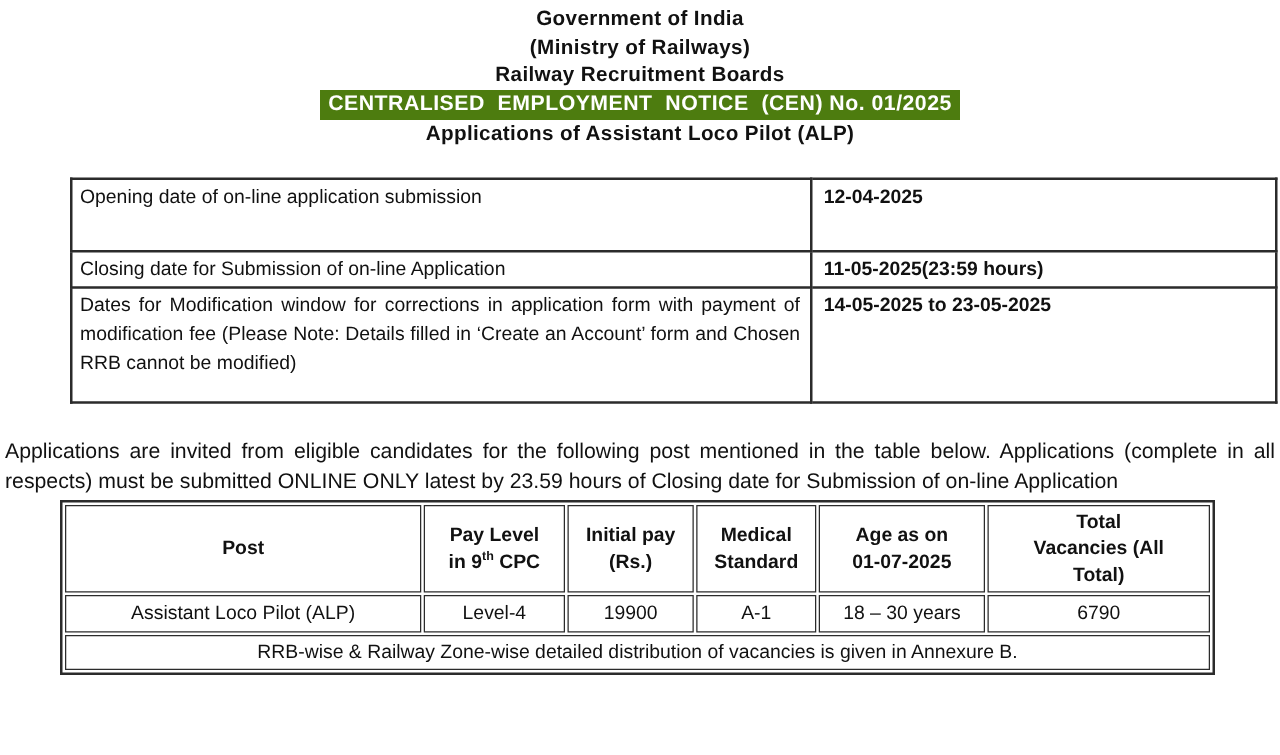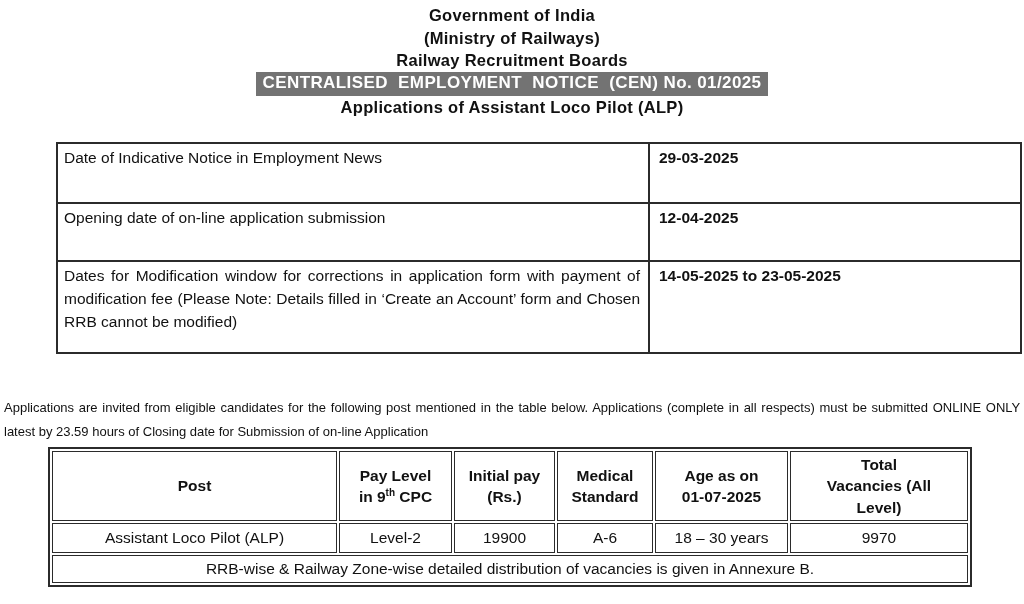--- a/index.html
+++ b/index.html
@@ -26,21 +26,21 @@
     font-size: 16.5px;
     line-height: 22.5px;
     letter-spacing: 0.3px;
   }
   .banner-line {
     line-height: 22px;
     margin: 0;
   }
   .banner {
     display: inline-block;
-    background: #737373;
+    background: #4d7c0f;
     color: #ffffff;
     font-weight: bold;
     font-size: 17px;
     letter-spacing: 0.4px;
     padding: 0px 7px 2px 7px;
     white-space: pre;
   }
 
   
   table.dates-table {
@@ -66,22 +66,22 @@
   tr.r-tall2 td { height: 52px; }
   tr.r-slim  td { height: 20px; }
   tr.r-slim2 td { height: 17px; }
   tr.r-big   td { height: 86px; }
   td.indent { padding-left: 13px; }
   td.justify { text-align: justify; }
   .b { font-weight: normal; }
 
   
   .intro {
-    margin: 42px 4px 0 4px;
-    font-size: 13px;
+    margin: 26px 4px 0 4px;
+    font-size: 17px;
     line-height: 23.5px;
     text-align: justify;
   }
 
   
   table.post-table {
     border-collapse: separate;
     border-spacing: 2px;
     border: 2px solid #2b2b2b;
     table-layout: fixed;
@@ -115,27 +115,27 @@
   <div class="h-line">(Ministry of Railways)</div>
   <div class="h-line">Railway Recruitment Boards</div>
   <div class="banner-line">
     <span class="banner">CENTRALISED  EMPLOYMENT  NOTICE  (CEN) No. 01/2025</span>
   </div>
   <div class="h-line">Applications of Assistant Loco Pilot (ALP)</div>
 </div>
 
 <table class="dates-table">
   <tbody>
-      <tr class="r-tall">
-    <td class="label indent"><span>Date of Indicative Notice in Employment News</span></td>
-    <td class="value">29-03-2025</td>
-  </tr>
   <tr class="r-tall2">
     <td class="label indent"><span class="b">Opening date</span><span> of on-line application submission</span></td>
     <td class="value">12-04-2025</td>
+  </tr>
+  <tr class="r-slim">
+    <td class="label"><span class="b">Closing date</span><span> for Submission of on-line Application</span></td>
+    <td class="value">11-05-2025(23:59 hours)</td>
   </tr>
   <tr class="r-big">
     <td class="label justify"><span>Dates for Modification window for corrections in application form with payment of modification fee (</span><span class="b">Please Note: Details filled in ‘Create an Account’ form and Chosen RRB cannot be modified)</span></td>
     <td class="value">14-05-2025 to 23-05-2025</td>
   </tr>
 </tbody>
   </table>
 
 <p class="intro"><span>Applications are invited from eligible candidates for the following post mentioned in the table below. Applications (complete in all respects) must be submitted </span><span class="b">ONLINE ONLY</span><span> latest by 23.59 hours of </span><span class="b">Closing date</span><span> for Submission of on-line Application</span></p>
 
@@ -148,27 +148,27 @@
       <col style="width:133px">
       <col style="width:178px">
   </colgroup>
   <tbody>
       <tr>
     <th>Post</th>
     <th><span>Pay Level</span><br><span>in 9</span><sup class="th-sup">th</sup><span> CPC</span></th>
     <th><span>Initial pay</span><br><span>(Rs.)</span></th>
     <th><span>Medical</span><br><span>Standard</span></th>
     <th><span>Age as on</span><br><span>01-07-2025</span></th>
-    <th><span>Total</span><br><span>Vacancies (All</span><br><span>Level)</span></th>
+    <th><span>Total</span><br><span>Vacancies (All</span><br><span>Total)</span></th>
   </tr>
   <tr>
     <td class="data-cell">Assistant Loco Pilot (ALP)</td>
-    <td class="data-cell">Level-2</td>
+    <td class="data-cell">Level-4</td>
     <td class="data-cell">19900</td>
-    <td class="data-cell">A-6</td>
+    <td class="data-cell">A-1</td>
     <td class="data-cell">18 – 30 years</td>
-    <td class="data-cell">9970</td>
+    <td class="data-cell">6790</td>
   </tr>
   <tr>
     <td class="footer-cell" colspan="6"><span>RRB-wise &amp; Railway Zone-wise detailed distribution of vacancies is given in </span><span class="b">Annexure B</span><span>.</span></td>
   </tr>
 </tbody>
   </table>
 
 </body></html>

